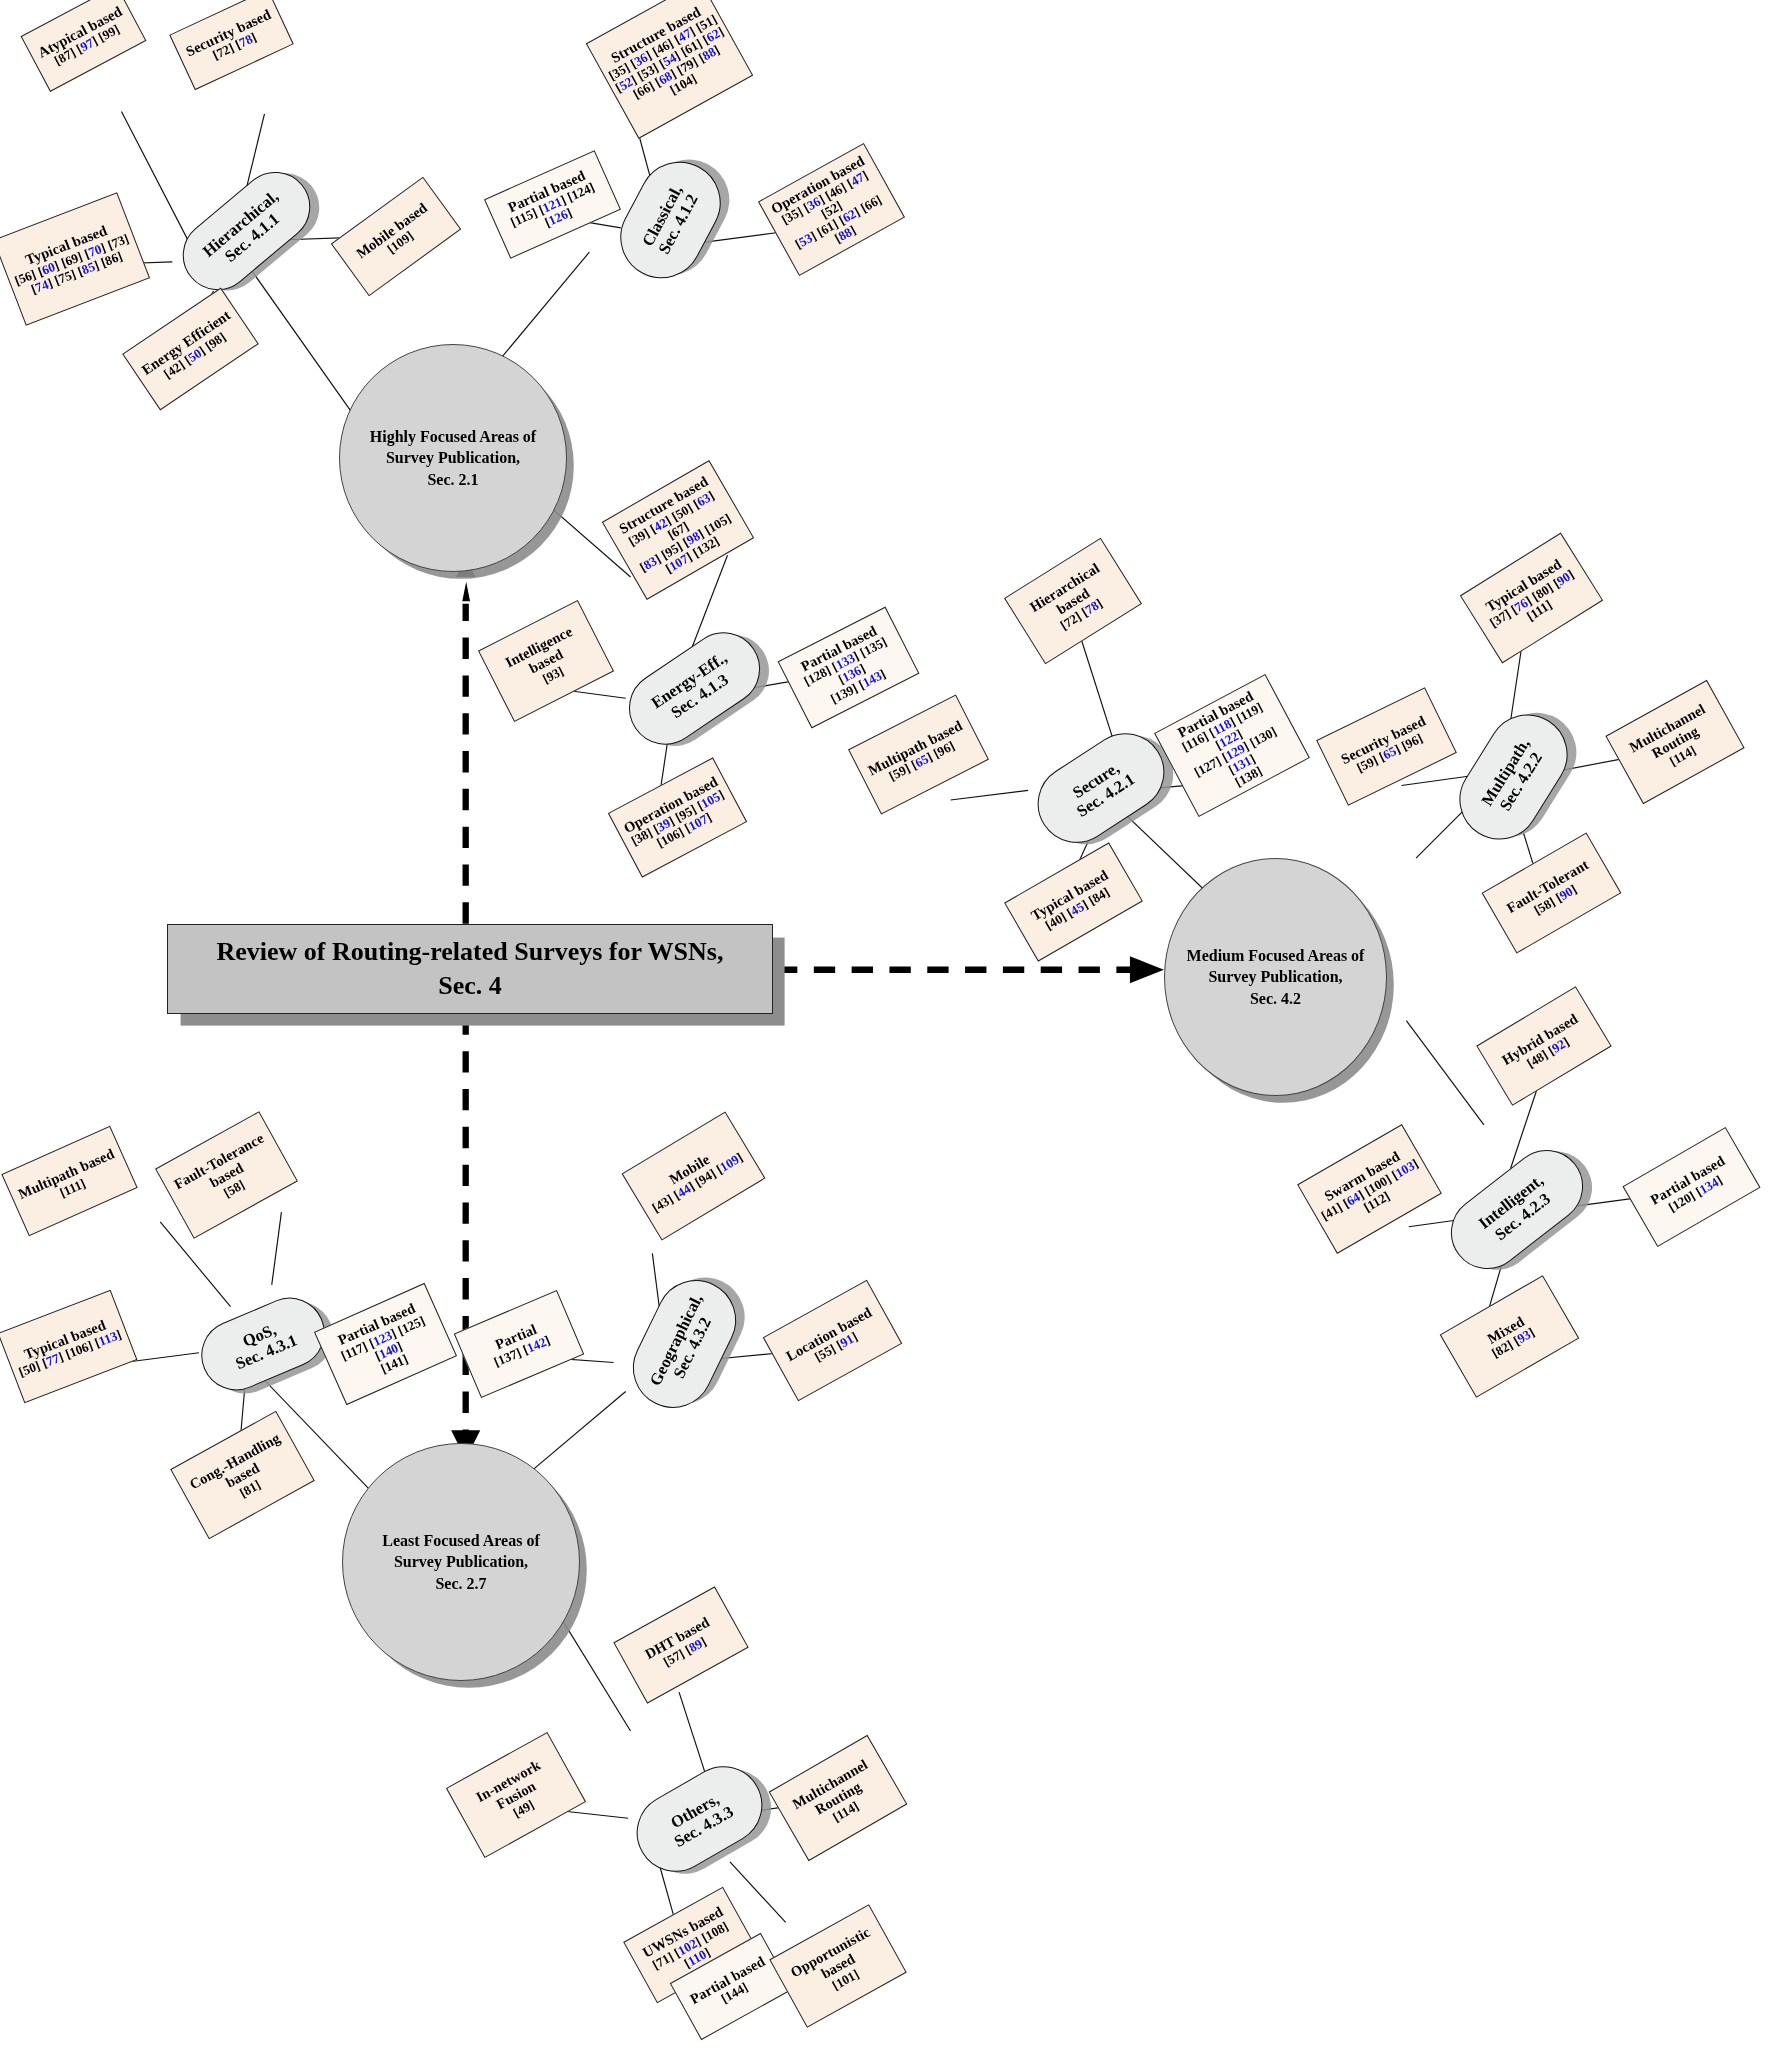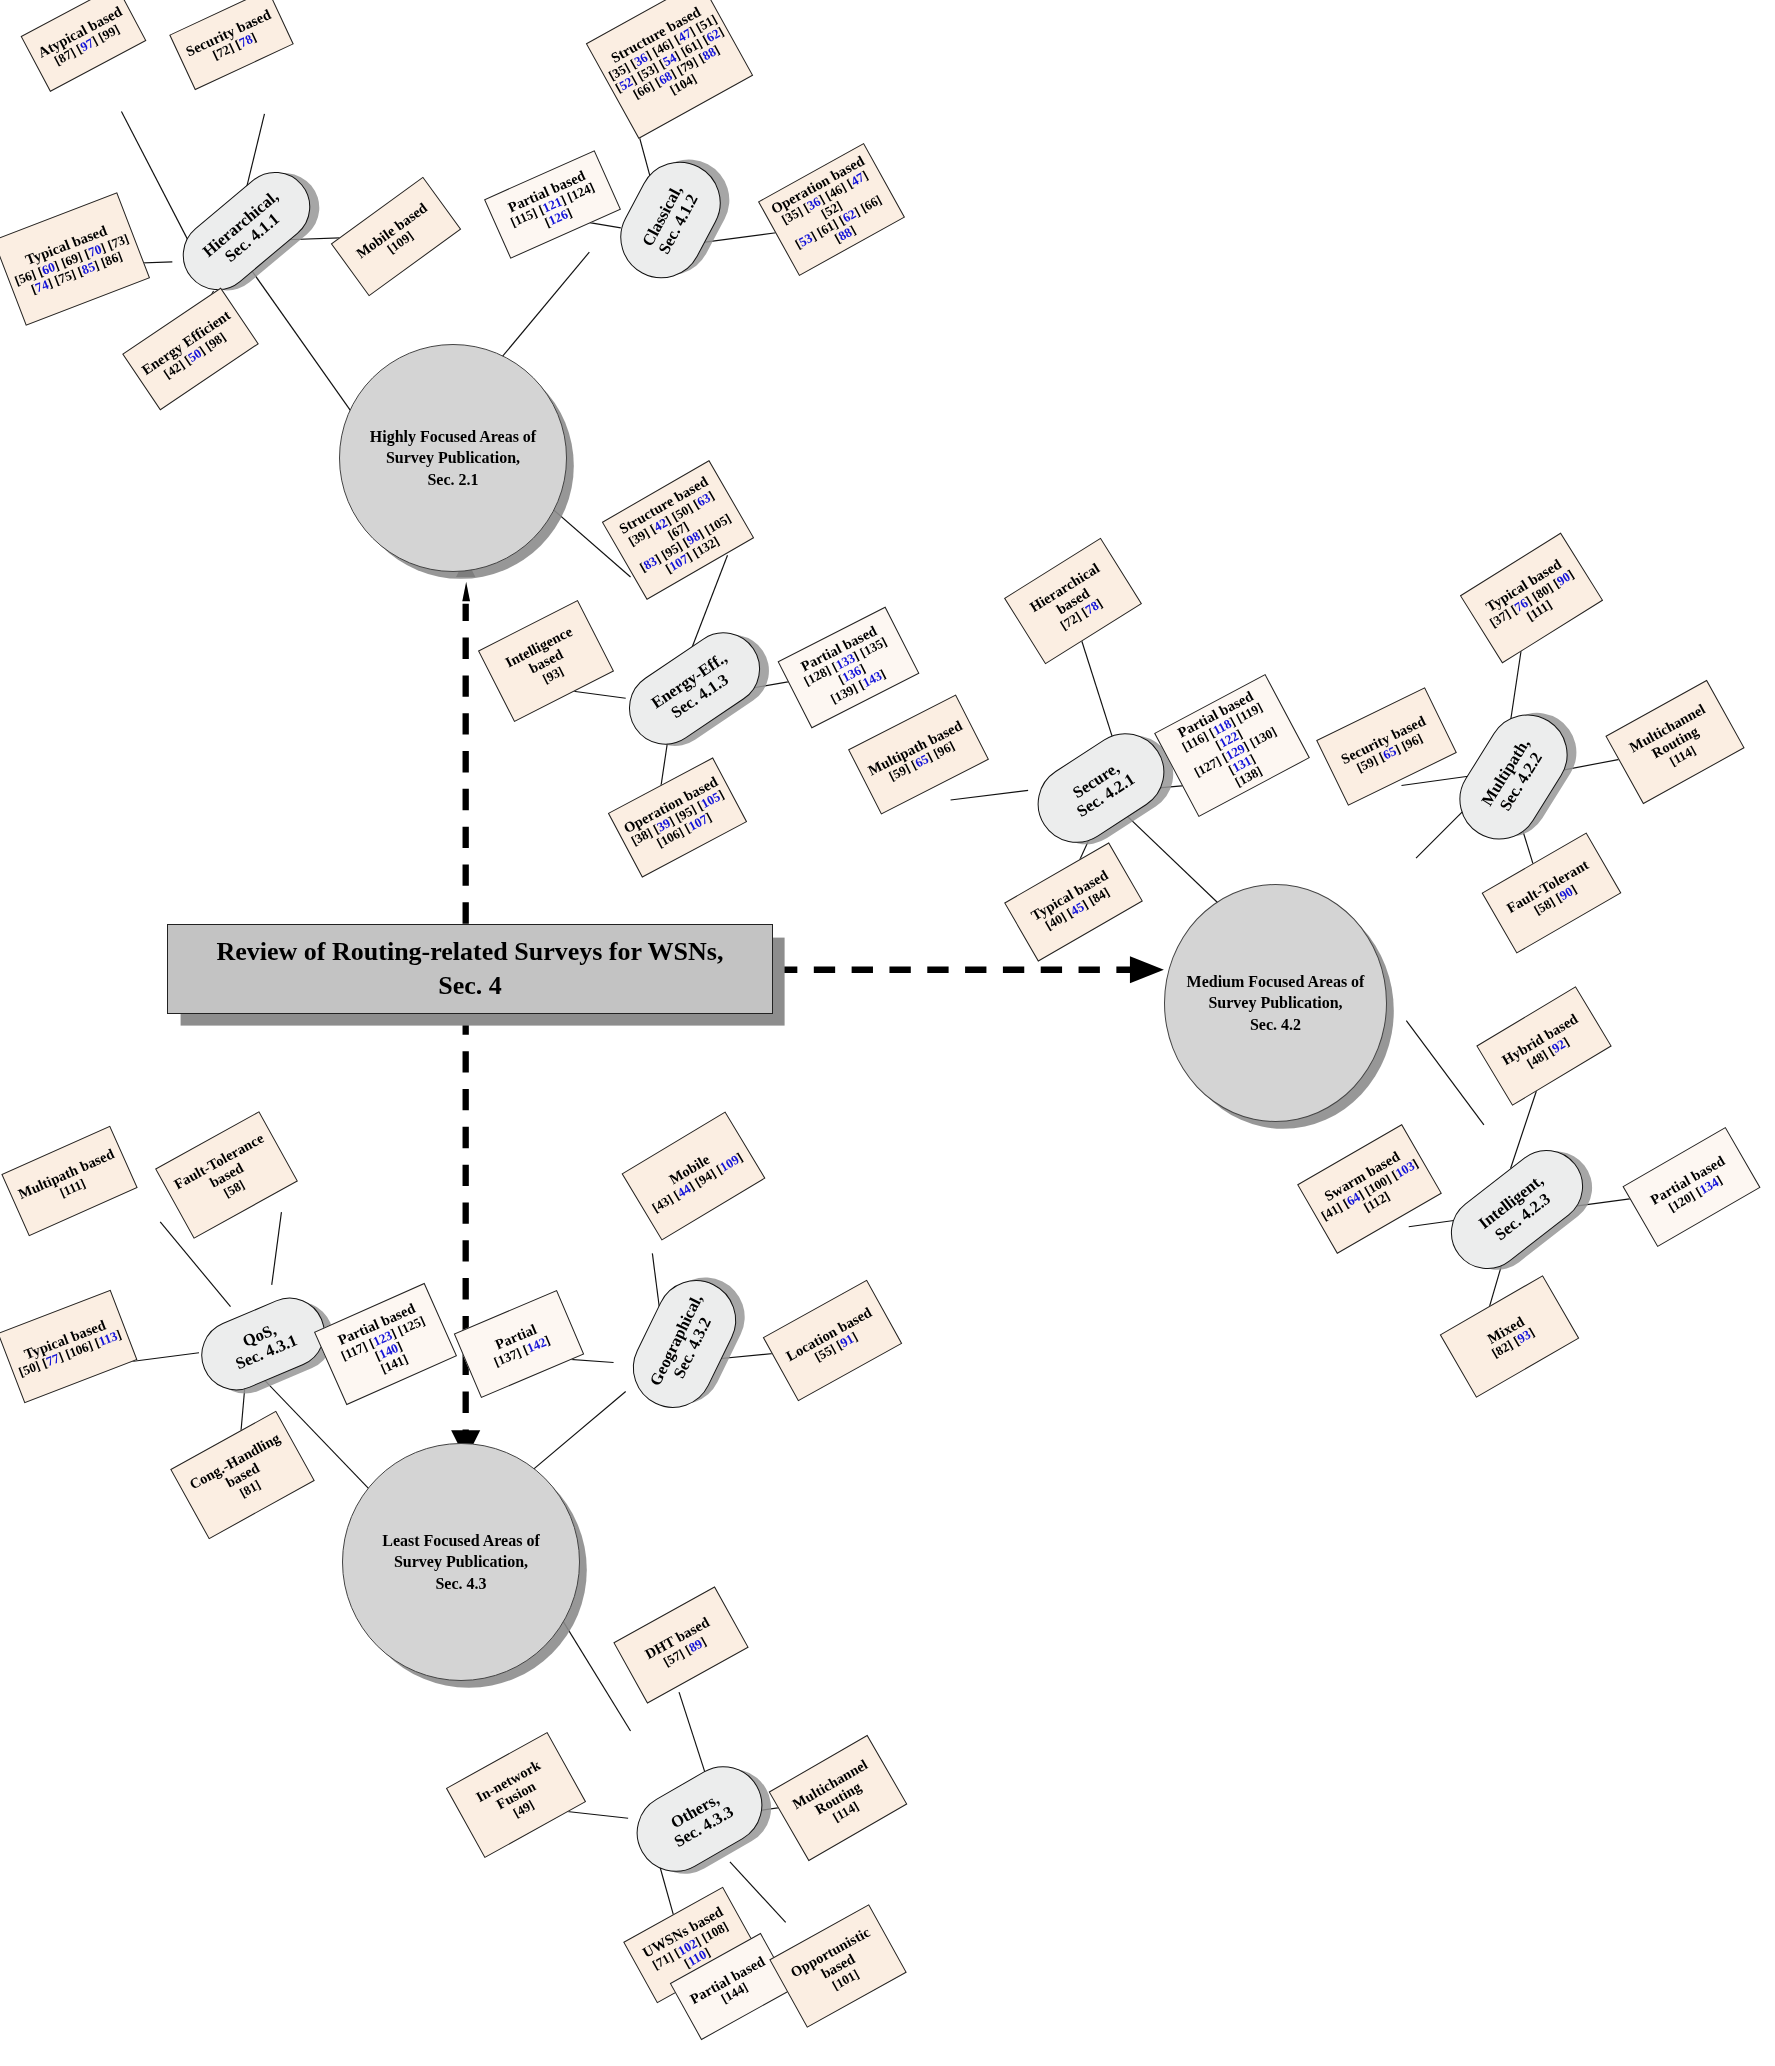--- a/index.html
+++ b/index.html
@@ -116,29 +116,29 @@
   <div id="root-box" style="left:167px;top:924px;width:606px;height:90px;">
     <span style="white-space:pre-line;">Review of Routing-related Surveys for WSNs,
 Sec. 4</span>
   </div>
 
   <div class="circle" style="left:339px;top:344px;width:228px;height:228px;">
     <span style="white-space:pre-line;">Highly Focused Areas of
 Survey Publication,
 Sec. 2.1</span>
   </div>
-  <div class="circle" style="left:1164px;top:884px;width:223px;height:238px;">
+  <div class="circle" style="left:1164px;top:858px;width:223px;height:238px;">
     <span style="white-space:pre-line;">Medium Focused Areas of
 Survey Publication,
 Sec. 4.2</span>
   </div>
   <div class="circle" style="left:342px;top:1443px;width:238px;height:238px;">
     <span style="white-space:pre-line;">Least Focused Areas of
 Survey Publication,
-Sec. 4.3</span>
+Sec. 2.7</span>
   </div>
 
   <div class="node" style="left:174px;top:196px;width:145px;height:70px;transform:rotate(-40deg);">
     <span style="white-space:pre-line;">Hierarchical,
 Sec. 4.1.1</span>
   </div>
   <div class="node" style="left:610px;top:179px;width:121px;height:82px;transform:rotate(-62deg);">
     <span style="white-space:pre-line;">Classical,
 Sec. 4.1.2</span>
   </div>

